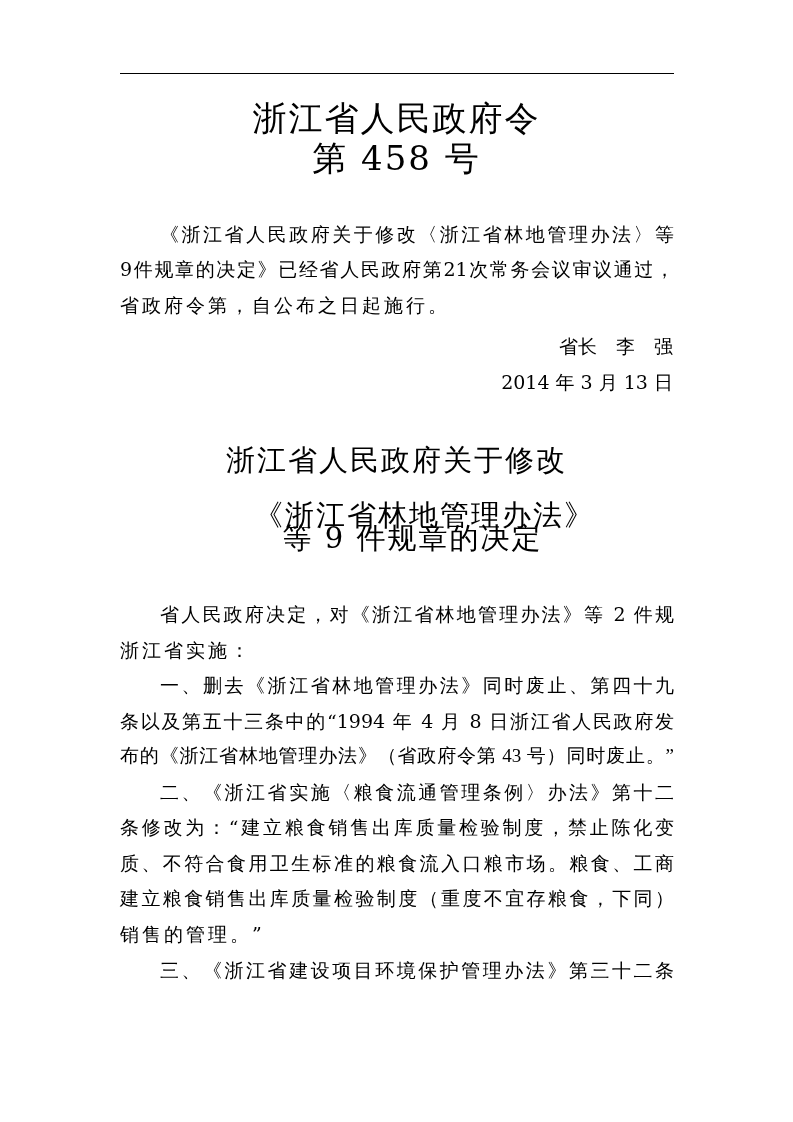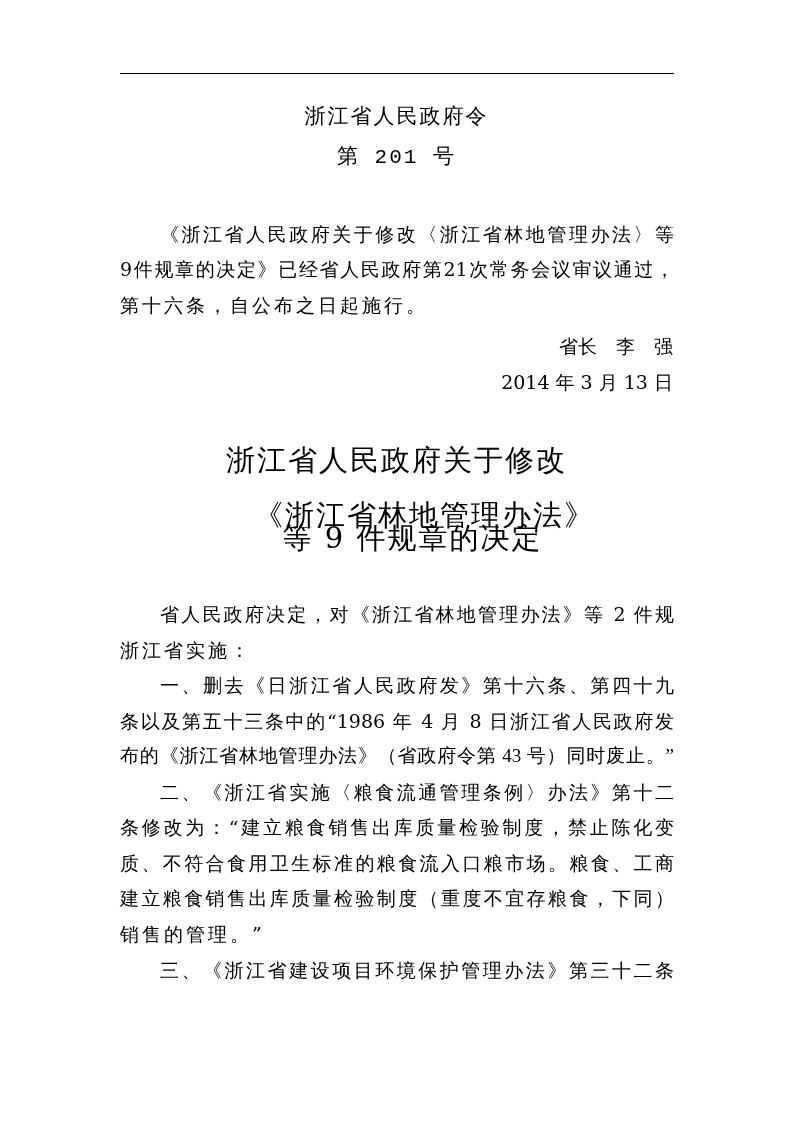--- a/index.html
+++ b/index.html
@@ -21,24 +21,23 @@
       top: 73px;
       width: 554px;
       height: 0;
       border-top: 1px solid #000;
     }
     .order-title {
       position: absolute;
       left: 0;
       width: 793px;
       text-align: center;
-      font-size: 21px;
+      font-size: 34px;
       letter-spacing: 2px;
       line-height: 40px;
-      font-family: Liberation Mono, monospace;
     }
     .para-line {
       position: absolute;
       left: 120px;
       width: 554px;
       font-size: 19px;
       line-height: 24px;
       white-space: nowrap;
       text-align: justify;
       text-align-last: justify;
@@ -69,42 +68,42 @@
       line-height: 40px;
       letter-spacing: 2px;
     }
   </style>
 </head>
 <body>
 
 <div class="rule"></div>
 
 <div class="order-title" style="top:98px;">浙江省人民政府令</div>
-<div class="order-title" style="top:138px;">第 201 号</div>
+<div class="order-title" style="top:138px;">第 458 号</div>
 
 <div>
   <div class="para-line indent" style="top:222px;">《浙江省人民政府关于修改〈浙江省林地管理办法〉等</div>
   <div class="para-line" style="top:257px;">9件规章的决定》已经省人民政府第21次常务会议审议通过，</div>
-  <div class="para-line last" style="top:293px;">第十六条，自公布之日起施行。</div>
+  <div class="para-line last" style="top:293px;">省政府令第，自公布之日起施行。</div>
 </div>
 
 <div class="right-line" style="top:334px;text-align:right;">省长　李　强</div>
 <div class="right-line" style="top:370px;">2014 年 3 月 13 日</div>
 
 <div>
   <div class="decision-title" style="top:440px;">浙江省人民政府关于修改</div>
   <div class="decision-title" style="top:495px;margin-left:28px;">《浙江省林地管理办法》</div>
   <div class="decision-title" style="top:518px;padding-left:16px;">等 9 件规章的决定</div>
 </div>
 
 <div>
   <div class="para-line indent" style="top:602px;">省人民政府决定，对《浙江省林地管理办法》等 2 件规</div>
   <div class="para-line last" style="top:638px;">浙江省实施：</div>
-  <div class="para-line indent" style="top:673px;">一、删去《日浙江省人民政府发》第十六条、第四十九</div>
-  <div class="para-line" style="top:709px;">条以及第五十三条中的“1986 年 4 月 8 日浙江省人民政府发</div>
+  <div class="para-line indent" style="top:673px;">一、删去《浙江省林地管理办法》同时废止、第四十九</div>
+  <div class="para-line" style="top:709px;">条以及第五十三条中的“1994 年 4 月 8 日浙江省人民政府发</div>
   <div class="para-line" style="top:744px;font-family:Liberation Serif, serif;">布的《浙江省林地管理办法》（省政府令第 43 号）同时废止。”</div>
   <div class="para-line indent" style="top:780px;">二、《浙江省实施〈粮食流通管理条例〉办法》第十二</div>
   <div class="para-line" style="top:815px;">条修改为：“建立粮食销售出库质量检验制度，禁止陈化变</div>
   <div class="para-line" style="top:851px;">质、不符合食用卫生标准的粮食流入口粮市场。粮食、工商</div>
   <div class="para-line" style="top:886px;">建立粮食销售出库质量检验制度（重度不宜存粮食，下同）</div>
   <div class="para-line last" style="top:922px;">销售的管理。”</div>
   <div class="para-line indent" style="top:958px;">三、《浙江省建设项目环境保护管理办法》第三十二条</div>
 </div>
 
 </body></html>

